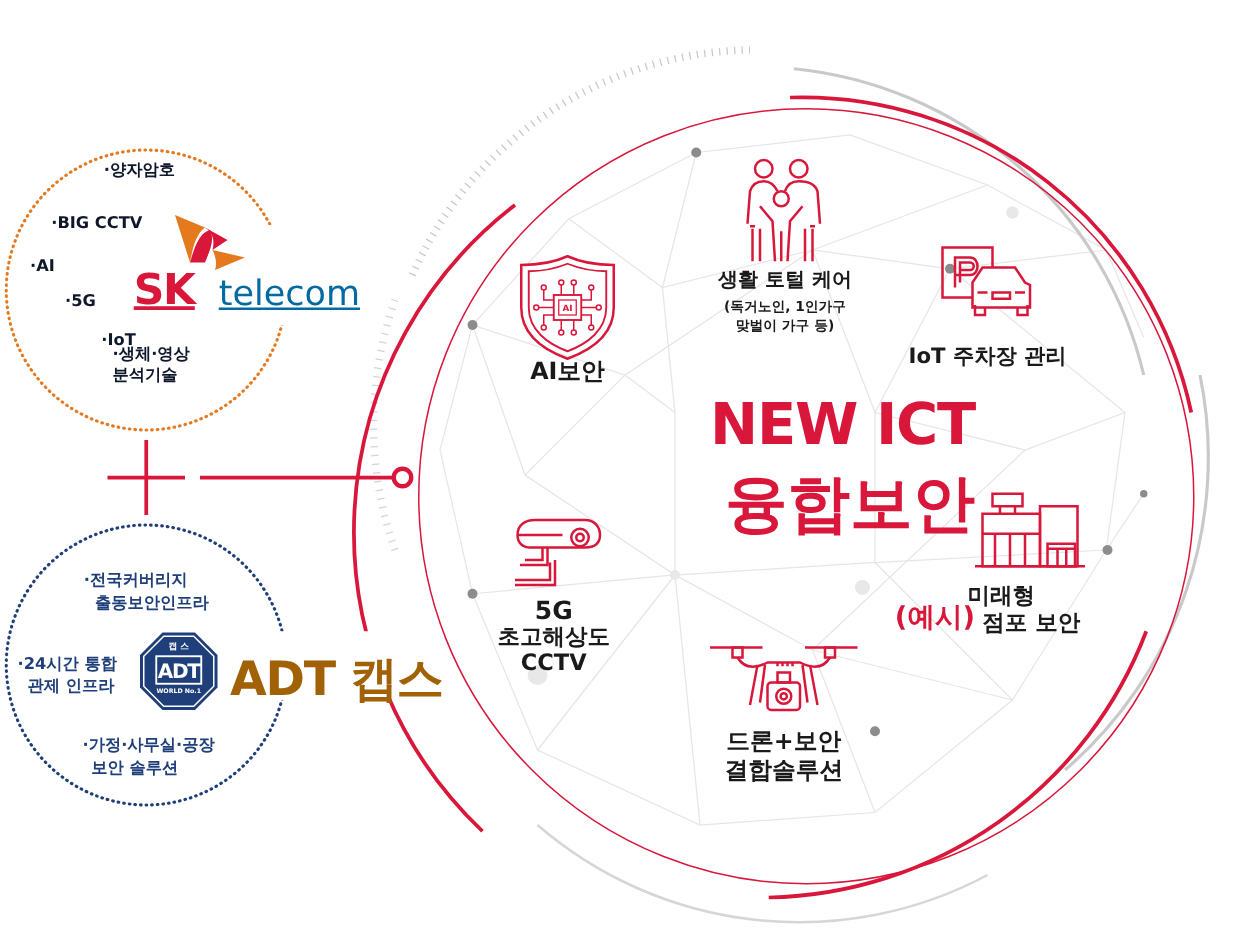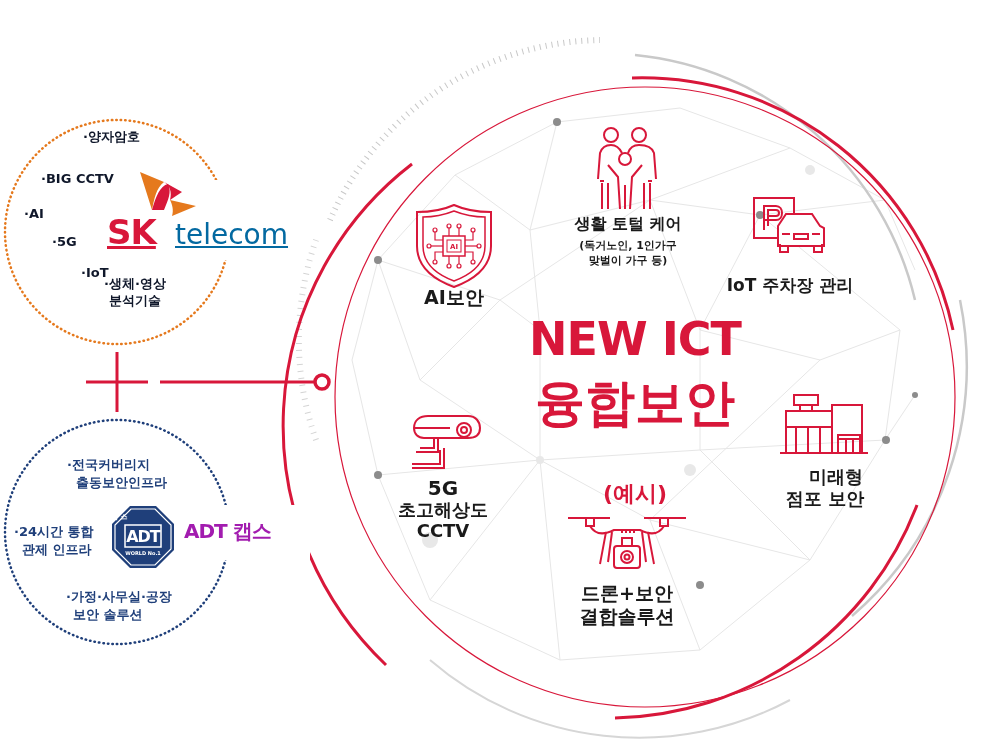--- a/index.html
+++ b/index.html
@@ -3,31 +3,31 @@
   <meta charset="utf-8">
   <style>
     html, body { margin: 0; padding: 0; background: #ffffff; }
     body { width: 1000px; height: 750px; position: relative; overflow: hidden;
            font-family: "DejaVu Sans", "Liberation Sans", sans-serif; }
     .abs { position: absolute; }
     svg.bg { position: absolute; left: 0; top: 0; }
 
     
     .sk-kw { position: absolute; color: #0f172a; font-weight: bold; font-size: 13px; white-space: nowrap; line-height: 17px; }
-    .sk-kw.center { text-align: center; }
+    .sk-kw.center { }
     .sk-logo-text { position: absolute; font-weight: bold; white-space: nowrap; text-decoration: underline; }
     .sk-sk { color: #d8173a; font-size: 34px; letter-spacing: -1px; }
     .sk-telecom { color: #0369a1; font-size: 28px; font-weight: normal; }
 
     
     .adt-kw { position: absolute; color: #1f3f7a; font-weight: bold; font-size: 13px; line-height: 18px; white-space: nowrap; }
-    .adt-brand { position: absolute; color: #a21caf; font-weight: bold; font-size: 20px; white-space: nowrap; letter-spacing: -1px; }
+    .adt-brand { position: absolute; color: #a16207; font-weight: bold; font-size: 38px; white-space: nowrap; letter-spacing: -1px; }
 
     
-    .main-title { position: absolute; color: #d8173a; font-weight: bold; text-align: center; white-space: nowrap; }
+    .main-title { position: absolute; color: #d8173a; font-weight: bold; text-align: right; white-space: nowrap; }
     .item-label { position: absolute; color: #1a1a1a; font-weight: bold; text-align: center; white-space: nowrap; line-height: 21px; font-size: 17px; }
     .item-sub { position: absolute; color: #1a1a1a; font-weight: bold; text-align: center; white-space: nowrap; font-size: 11px; line-height: 15px; }
   </style>
 </head>
 <body>
 
 <svg class="bg" width="1000" height="750" viewBox="0 0 1000 750">
 
   <g stroke="#e6e6e6" stroke-width="1" fill="none">
     <polyline points="557,122 680,108 790,148 885,200 915,270"></polyline>
@@ -125,21 +125,21 @@
     <div>·가정·사무실·공장</div>
     <div style="padding-left:7px">보안 솔루션</div>
   </div>
 
   <div class="abs" style="left:111px; top:505px; width:64px; height:64px;">
     <svg width="64" height="64" viewBox="0 0 64 64" class="abs" style="left:0;top:0;">
       <polygon points="19,1 45,1 63,19 63,45 45,63 19,63 1,45 1,19" fill="#1f3f7a"></polygon>
       <polygon points="20,4 44,4 60,20 60,44 44,60 20,60 4,44 4,20" fill="none" stroke="#ffffff" stroke-width="1.2"></polygon>
       <rect x="14" y="20" width="36" height="22" fill="none" stroke="#ffffff" stroke-width="1.5"></rect>
     </svg>
-    <div class="abs" style="left:0; top:7px; width:64px; color:#fff; font-size:7px; font-weight:bold;">캡 스</div>
+    <div class="abs" style="left:0; top:7px; width:64px; text-align:center; color:#fff; font-size:7px; font-weight:bold;">캡 스</div>
     <div class="abs" style="left:0; top:22px; width:64px; text-align:center; color:#fff; font-size:16px; font-weight:bold; letter-spacing:-1px;">ADT</div>
     <div class="abs" style="left:0; top:45px; width:64px; text-align:center; color:#fff; font-size:5px; font-weight:bold;">WORLD No.1</div>
   </div>
   <div class="adt-brand" style="left:184px; top:518px;">ADT 캡스</div>
 </div>
 
 <div>
   <div class="main-title" style="left:490px; top:312px; width:290px; font-size:46px; letter-spacing:-1px;">NEW ICT</div>
   <div class="main-title" style="left:490px; top:370px; width:290px; font-size:50px;">융합보안</div>
   <div class="main-title" style="left:490px; top:452px; width:290px; font-size:22px;margin-top:27px;">(예시)</div>
@@ -267,15 +267,15 @@
         <line x1="28" y1="34" x2="28" y2="60"></line>
         <line x1="40" y1="34" x2="40" y2="60"></line>
       <rect x="52" y="12" width="30" height="48"></rect>
       <rect x="58" y="42" width="22" height="18"></rect>
       <line x1="58" y1="46" x2="80" y2="46"></line>
       <line x1="66" y1="46" x2="66" y2="60"></line>
         <line x1="73" y1="46" x2="73" y2="60"></line>
       <line x1="0" y1="60" x2="88" y2="60"></line>
     </g>
   </svg>
-  <div class="item-label" style="left:781px; top:466px; width:110px; font-size:18px;">미래형</div>
+  <div class="item-label" style="left:746px; top:466px; width:110px; font-size:18px;">미래형</div>
   <div class="item-label" style="left:770px; top:488px; width:110px; font-size:18px;">점포 보안</div>
 </div>
 
 </body></html>

